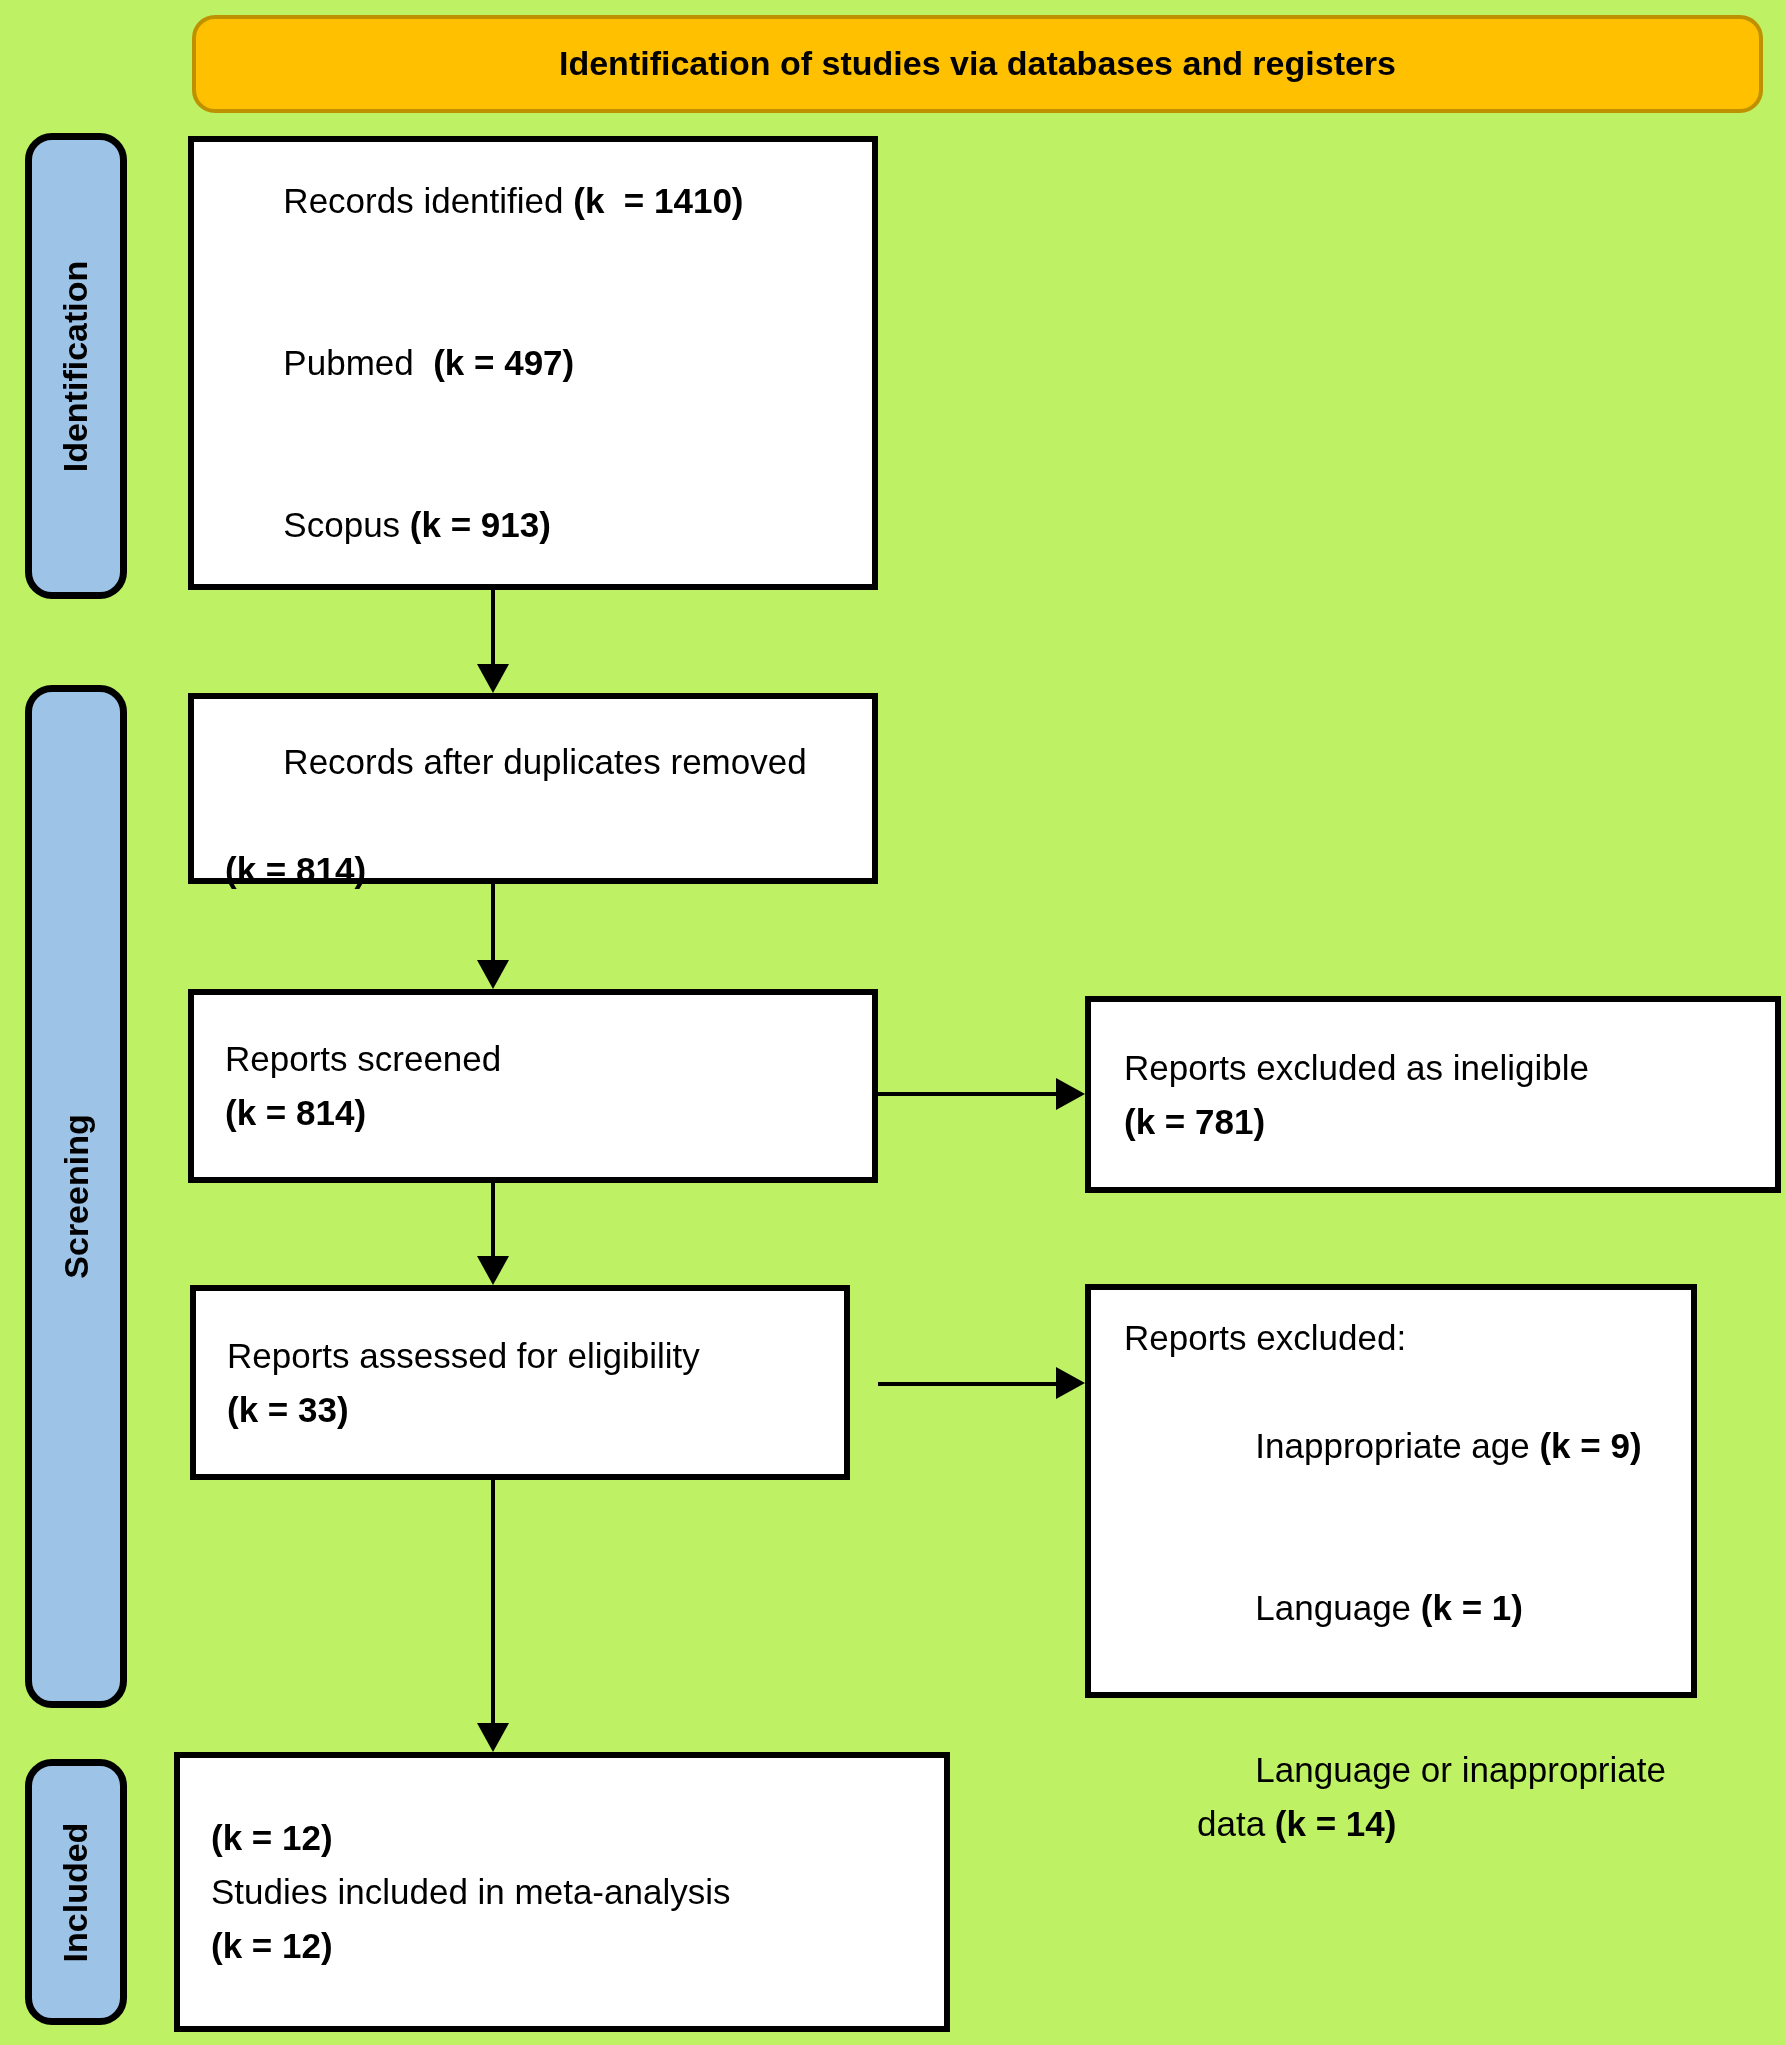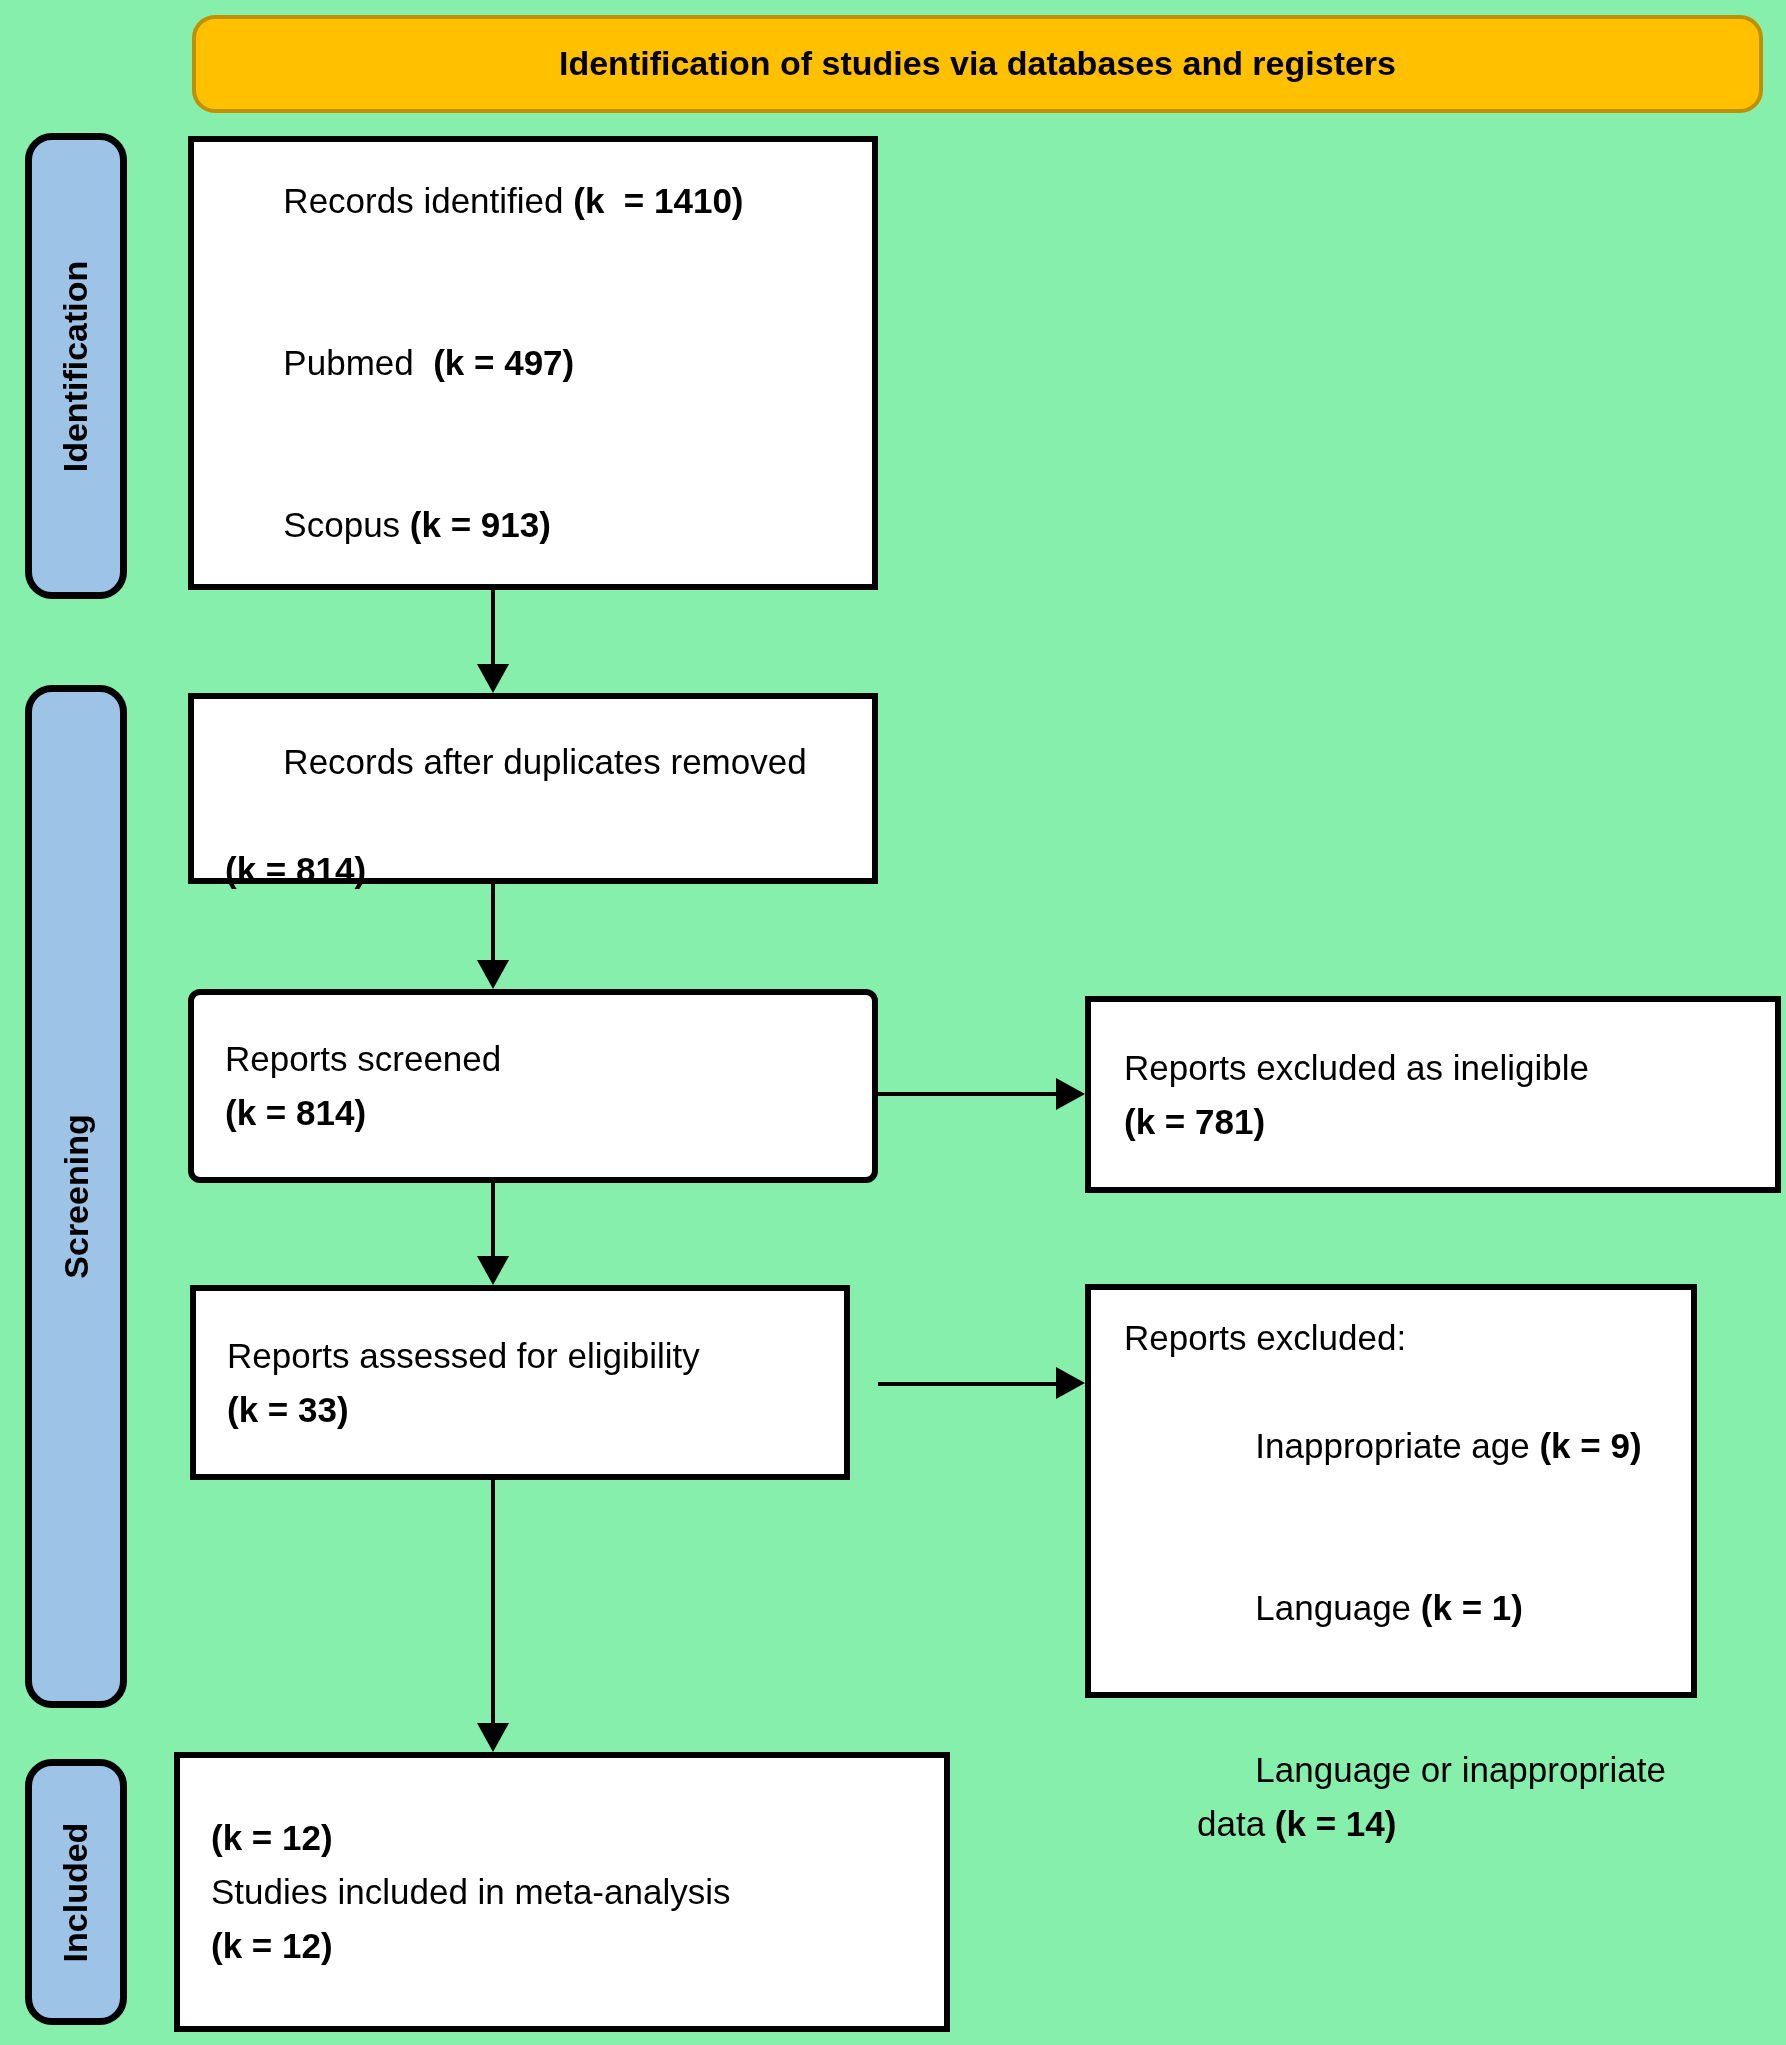--- a/index.html
+++ b/index.html
@@ -1,20 +1,20 @@
 <!DOCTYPE html>
 <html style="--banner-bg: #FFC000; --banner-border: #BF9000; --stage-bg: #9DC3E6; --outline: #000000; --box-bg: #FFFFFF; --text: #000000;font-size:8.3px"><head>
 <meta charset="utf-8">
 <style>
   html, body { margin: 0; padding: 0; background: #ffffff; }
   .canvas {
     position: relative;
     width: 1787px;
     height: 2046px;
-    background: #86efac;
+    background: #bef264;
     font-family: "Liberation Sans", "DejaVu Sans", sans-serif;
     color: #000;
     overflow: hidden;
   }
 
   
   .banner {
     position: absolute;
     left: 192px; top: 14.6px; width: 1571px; height: 98px;
     background: var(--banner-bg, #FFC000);
@@ -104,21 +104,21 @@
     </div>
   </div>
 
   <div class="fbox" style="left:188px; top:693px; width:690px; height:191px;">
     <div class="line">
       <span class="wrapcap">Records after duplicates removed</span>
     </div>
     <div class="line b">(k = 814)</div>
   </div>
 
-  <div class="fbox" style="left:188px; top:989px; width:690px; height:194px;border-radius:12px;">
+  <div class="fbox" style="left:188px; top:989px; width:690px; height:194px;">
     <div class="line">Reports screened</div>
     <div class="line b">(k = 814)</div>
   </div>
 
   <div class="fbox" style="left:190px; top:1285px; width:660px; height:195px;">
     <div class="line">Reports assessed for eligibility</div>
     <div class="line b">(k = 33)</div>
   </div>
 
   <div class="fbox" style="left:174px; top:1752px; width:776px; height:280px;">

